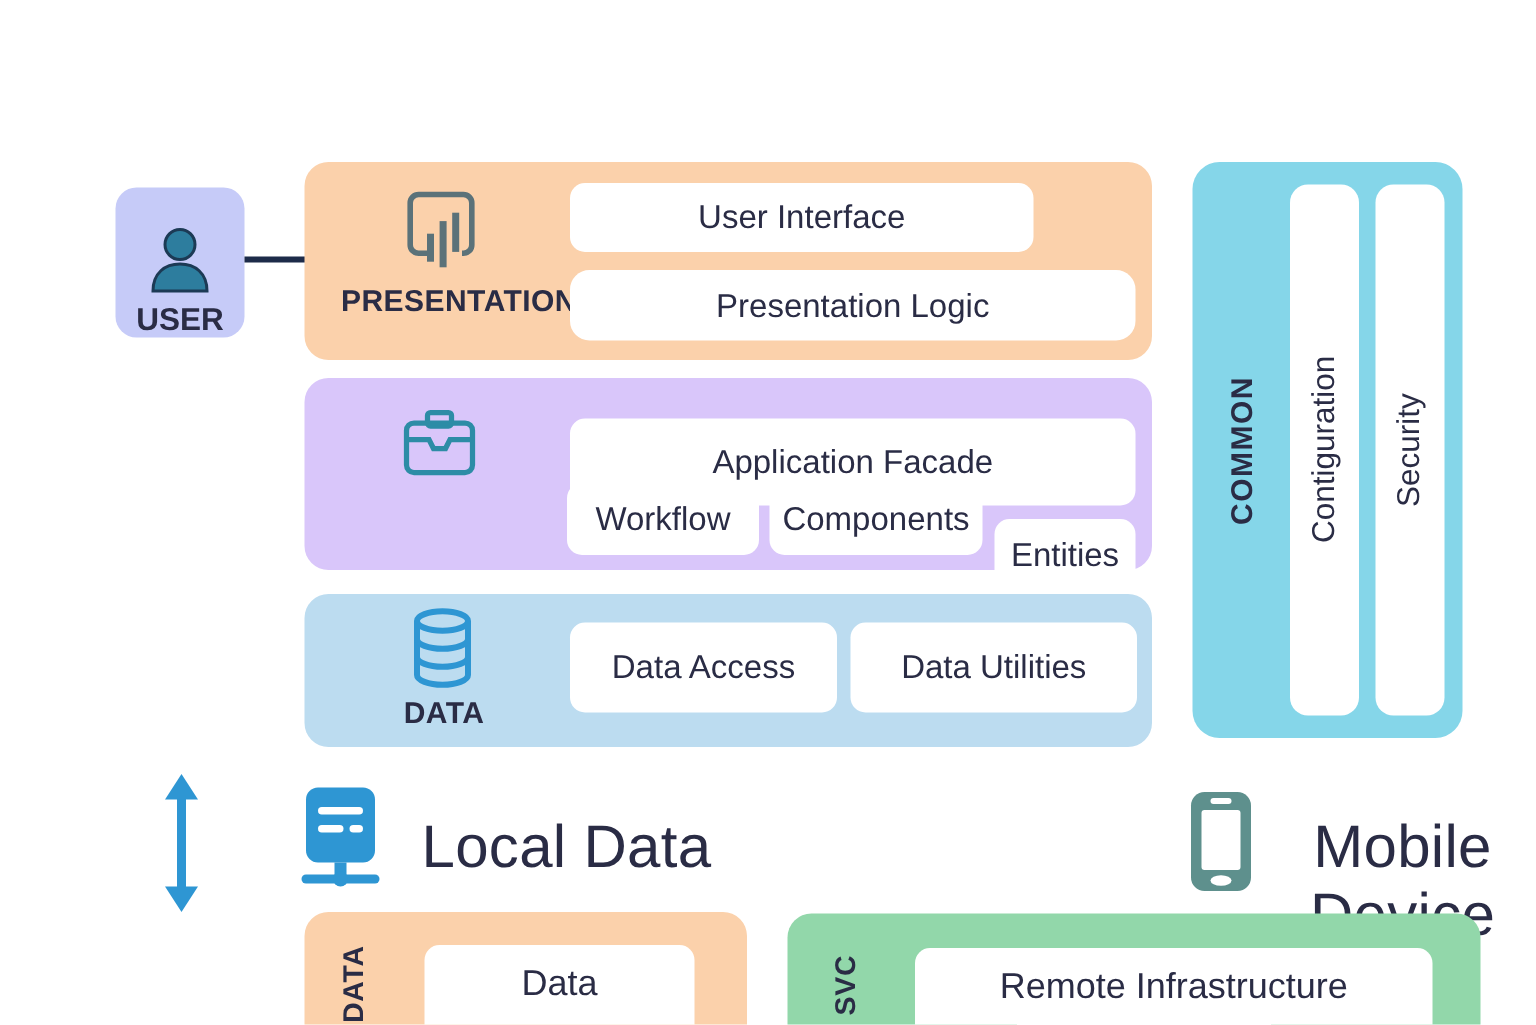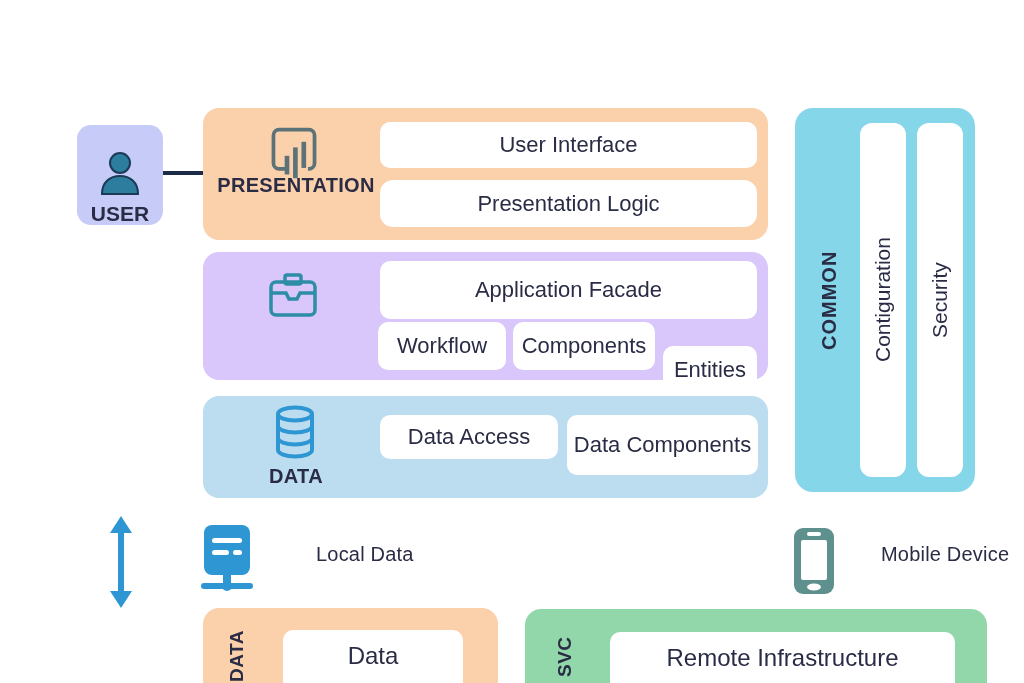--- a/index.html
+++ b/index.html
@@ -18,21 +18,21 @@
   }
   .layer-label{
     position:absolute;text-align:center;font-weight:700;font-size:20px;
     letter-spacing:.3px;color:var(--text,#2a2c45);
   }
   .vtext{
     writing-mode:vertical-rl;transform:rotate(180deg);
     display:flex;align-items:center;justify-content:center;text-align:center;
   }
   .vlabel{font-weight:700;font-size:19px;letter-spacing:.5px;color:var(--text,#2a2c45);}
-  .big-caption{font-size:20px;color:var(--text,#2a2c45);letter-spacing:.2px;margin-left:35px;}
+  .big-caption{font-size:40px;color:var(--text,#2a2c45);letter-spacing:.2px;}
   .user-box{
     position:absolute;left:77px;top:125px;width:86px;height:100px;
     background:var(--lavender,#c6cbf8);border-radius:14px;
     display:flex;flex-direction:column;align-items:center;padding-top:25px;box-sizing:border-box;
   }
   .user-box .lbl{font-weight:700;font-size:21px;margin-top:4px;}
   .connector{position:absolute;left:163px;top:171px;width:41px;height:4px;background:var(--connector,#1d2b49);}
   .cbox-item{
     position:absolute;background:#fff;border-radius:12px;font-size:21px;color:var(--text,#2a2c45);
   }
@@ -58,51 +58,51 @@
 
   <div class="layer" style="left:203px;top:108px;width:565px;height:132px;background:var(--peach,#fbd1ab);">
     <span class="abs" style="left:63px;top:13px;">
       <svg width="56" height="64" viewBox="0 0 60 66">
         <path d="M24 50 H14 A6 6 0 0 1 8 44 V14 A6 6 0 0 1 14 8 H46 A6 6 0 0 1 52 14 V44 A6 6 0 0 1 46 50 H45" fill="none" stroke="var(--slate)" stroke-width="4"></path>
         <rect x="20" y="36" width="5" height="20" fill="var(--slate)"></rect>
         <rect x="29" y="27" width="5" height="33" fill="var(--slate)"></rect>
         <rect x="38" y="21" width="5" height="28" fill="var(--slate)"></rect>
       </svg>
     </span>
-    <div class="layer-label" style="left:0;top:66px;width:186px;">PRESENTATION</div>
-    <div class="wbox" style="left:177px;top:14px;width:377px;height:46px;">User Interface</div>
+    <div class="layer-label" style="left:0;top:82px;width:186px;padding-left:10px;">PRESENTATION</div>
+    <div class="wbox" style="left:177px;top:14px;width:309px;height:46px;">User Interface</div>
     <div class="wbox" style="left:177px;top:72px;width:377px;height:47px;border-radius:13px;">Presentation Logic</div>
   </div>
 
   <div class="layer" style="left:203px;top:252px;width:565px;height:128px;background:var(--purple,#d9c6fa);">
     <span class="abs" style="left:64px;top:20px;">
       <svg width="52" height="48" viewBox="0 0 52 48">
         <rect x="18" y="3" width="16" height="9" rx="2" fill="none" stroke="var(--teal_stroke)" stroke-width="3.5"></rect>
         <rect x="4" y="10" width="44" height="33" rx="5" fill="none" stroke="var(--teal_stroke)" stroke-width="3.5"></rect>
         <path d="M5 21 H19 L22 27 H30 L33 21 H47" fill="none" stroke="var(--teal_stroke)" stroke-width="3.5"></path>
       </svg>
     </span>
-    <div class="wbox" style="left:177px;top:9px;width:377px;height:58px;">Application Facade</div>
+    <div class="wbox" style="left:177px;top:27px;width:377px;height:58px;">Application Facade</div>
     <div class="wbox" style="left:175px;top:70px;width:128px;height:48px;">Workflow</div>
     <div class="wbox" style="left:310px;top:70px;width:142px;height:48px;">Components</div>
     <div class="wbox" style="left:460px;top:70px;width:94px;height:48px;margin-top:24px;">Entities</div>
   </div>
 
   <div class="layer" style="left:203px;top:396px;width:565px;height:102px;background:var(--lightblue,#bcdcf0);">
     <span class="abs" style="left:68px;top:9px;">
       <svg width="48" height="58" viewBox="0 0 48 58">
         <ellipse cx="24" cy="9" rx="17" ry="6.5" fill="none" stroke="var(--blue)" stroke-width="4"></ellipse>
         <path d="M7 9 V45 C7 48.5 14.6 51.5 24 51.5 C33.4 51.5 41 48.5 41 45 V9" fill="none" stroke="var(--blue)" stroke-width="4"></path>
         <path d="M7 21 C7 24.5 14.6 27.5 24 27.5 C33.4 27.5 41 24.5 41 21" fill="none" stroke="var(--blue)" stroke-width="4"></path>
         <path d="M7 33 C7 36.5 14.6 39.5 24 39.5 C33.4 39.5 41 36.5 41 33" fill="none" stroke="var(--blue)" stroke-width="4"></path>
       </svg>
     </span>
     <div class="layer-label" style="left:0;top:69px;width:186px;">DATA</div>
-    <div class="wbox" style="left:177px;top:19px;width:178px;height:44px;">Data Access</div>
-    <div class="wbox" style="left:364px;top:19px;width:191px;height:60px;">Data Components</div>
+    <div class="wbox" style="left:177px;top:19px;width:178px;height:60px;">Data Access</div>
+    <div class="wbox" style="left:364px;top:19px;width:191px;height:60px;">Data Utilities</div>
   </div>
 
   <div class="layer" style="left:795px;top:108px;width:180px;height:384px;background:var(--cyan,#85d6e9);border-radius:18px;">
     <div class="vtext layer-label" style="left:10px;top:0;width:48px;height:384px;position:absolute;letter-spacing:1px;">COMMON</div>
     <div class="cbox-item vtext" style="left:65px;top:15px;width:46px;height:354px;">Contiguration</div>
     <div class="cbox-item vtext" style="left:122px;top:15px;width:46px;height:354px;">Security</div>
   </div>
 
   <span class="abs" style="left:108px;top:516px;">
     <svg width="26" height="92" viewBox="0 0 26 92">

